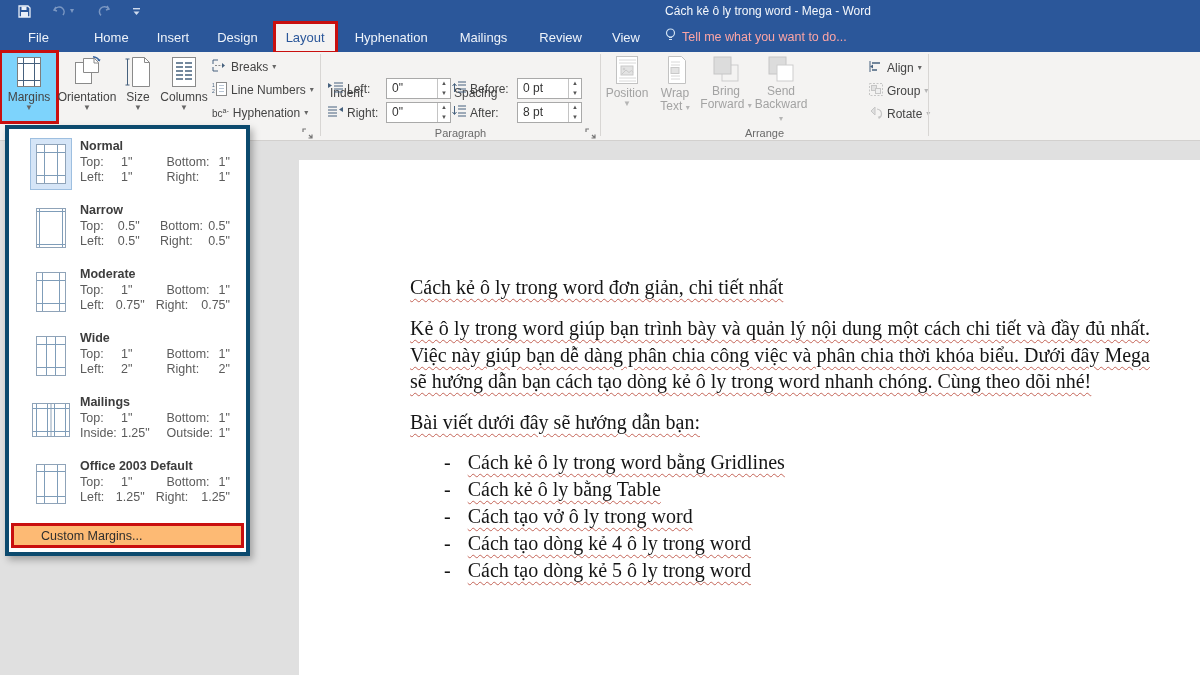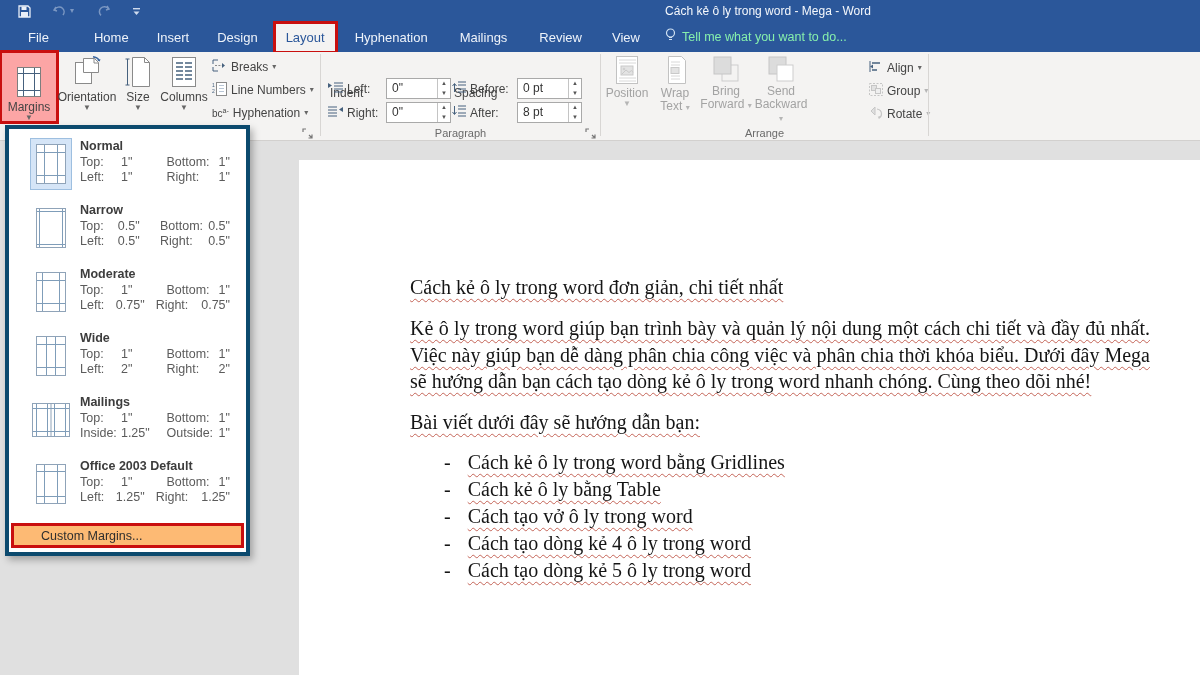--- a/index.html
+++ b/index.html
@@ -11,21 +11,21 @@
   .qat { position:absolute; left:18px; top:0; height:22px; display:flex; align-items:center; gap:22px; }
   .qat .qbtn { display:flex; align-items:center; gap:2px; cursor:default; }
   .qat svg { display:block; }
   .title-text { position:absolute; left:64%; top:0; transform:translateX(-50%); height:22px; line-height:22px; font-size:12px; color:#f5f8fc; white-space:nowrap; }
 
   
   .tabrow { position:absolute; left:0; top:22px; width:1200px; height:30px; background:#2b579a; display:flex; align-items:stretch; }
   .tab { color:#eef3fa; font-size:13px; padding:0 11px; display:flex; align-items:center; margin-top:1px; cursor:default; }
   .tab.first { padding:0 16px; margin-left:12px; }
   .tab.selected { background:#f4f3f2; color:#2b579a; outline:3px solid #c90f0f; outline-offset:-1px; }
-  .tellme { display:flex; align-items:center; gap:6px; color:#86efac; font-size:12.5px; margin-left:14px; }
+  .tellme { display:flex; align-items:center; gap:6px; color:#fca5a5; font-size:12.5px; margin-left:14px; }
 
   
   .ribbon { position:absolute; left:0; top:52px; width:1200px; height:89px; background:#f4f3f2; border-bottom:1px solid #d2d0ce; }
   .gsep { position:absolute; top:2px; height:82px; width:1px; background:#d8d6d4; }
   .group-label { position:absolute; bottom:1px; width:100%; text-align:center; font-size:11px; color:#6a6a6a; }
   .launcher { position:absolute; right:3px; bottom:3px; width:12px; height:12px; cursor:default; }
 
   .bigbtn { position:absolute; top:0; height:70px; display:flex; flex-direction:column; align-items:center; justify-content:flex-start; padding-top:4px; font-size:12px; color:#444; cursor:default; }
   .bigbtn .lbl { margin-top:3px; text-align:center; line-height:13px; }
   .arr { font-size:8px; color:#666; line-height:8px; }
@@ -36,21 +36,21 @@
 
   
   .subhdr { position:absolute; font-size:12px; color:#444;margin-top:28px; }
   .fieldrow { position:absolute; display:flex; align-items:center; gap:4px; font-size:12px; color:#444; }
   .spinbox { display:flex; align-items:stretch; border:1px solid #a9a9a9; background:#fff; height:21px; }
   .spinval { width:50px; font-size:12px; color:#333; padding:2px 0 0 5px; }
   .spin { width:13px; border-left:1px solid #c4c4c4; display:flex; flex-direction:column; }
   .spin span { flex:1; font-size:6px; color:#555; text-align:center; line-height:9px; cursor:default; }
 
   
-  .pressed { background:#fca5a5;justify-content:flex-end; }
+  .pressed { background:#7dd3fc; }
   .redbox { outline:3px solid #c90f0f; outline-offset:-1px; }
 
   
   .docarea { position:absolute; left:0; top:141px; width:1200px; height:534px; background:#e0e0e0; }
   .page { position:absolute; left:299px; top:19px; width:930px; height:700px; background:#fff; }
   .doc-text { position:absolute; left:111px; top:116px; width:740px; font-family:"Liberation Serif","DejaVu Serif",serif; font-size:20px; color:#151515; }
   .sq { text-decoration:underline; text-decoration-style:wavy; text-decoration-color:rgba(187,78,62,.85); text-decoration-thickness:1px; text-underline-offset:4px; }
   .doc-heading { margin-bottom:16px; }
   .doc-para { text-align:justify; line-height:26.5px; margin-bottom:14px; }
   .doc-intro { line-height:26.5px; margin-bottom:14px; }

